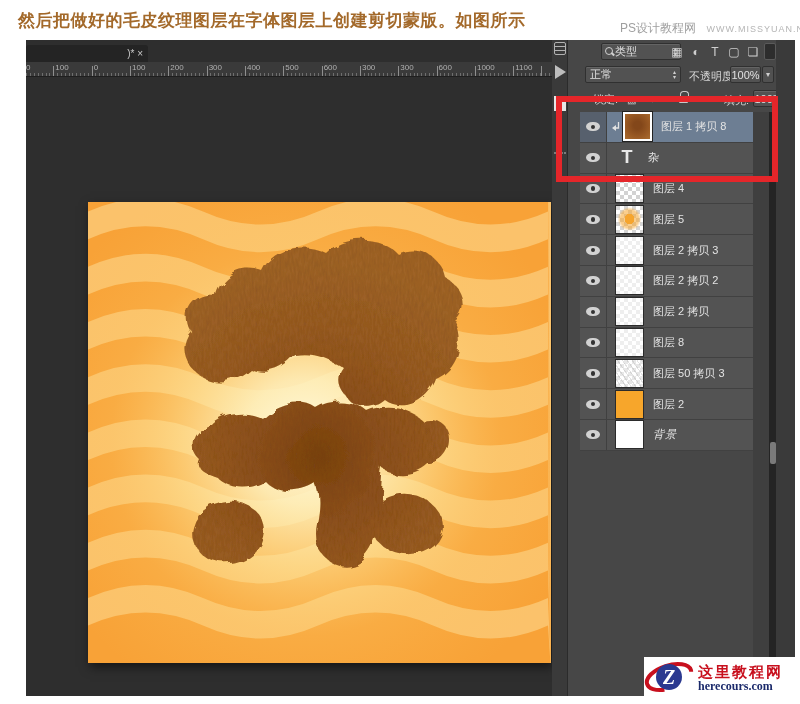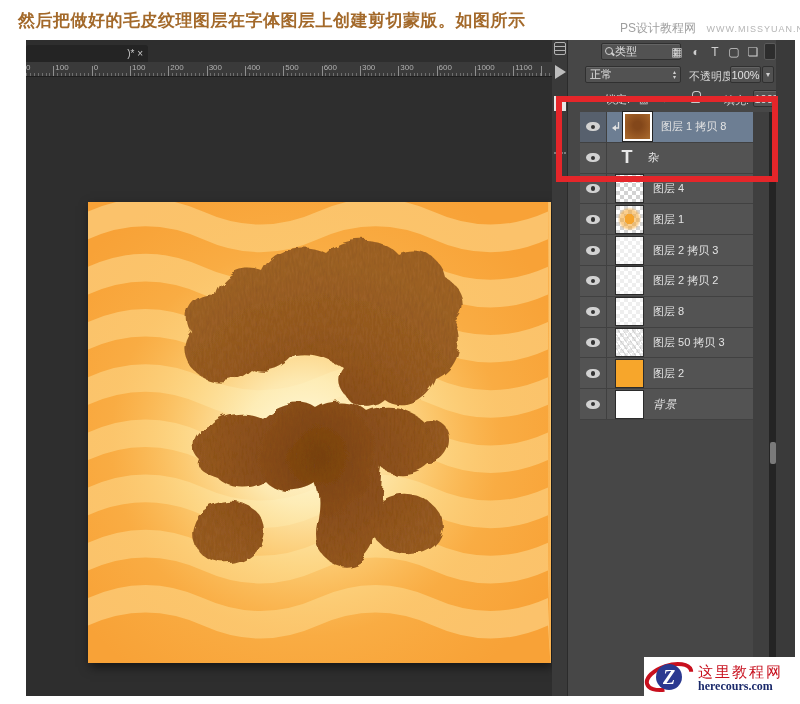--- a/index.html
+++ b/index.html
@@ -49,21 +49,21 @@
   .updn { margin-left: auto; display: flex; flex-direction: column; line-height: 4.5px; font-size: 6px; color: #cfcfcf; }
   .filter-icons { position: absolute; left: 101px; top: 3px; height: 17px; display: flex; align-items: center; gap: 5px; }
   .f-ico { font-size: 12px; color: #cfcfcf; width: 14px; text-align: center; }
   .filter-toggle { position: absolute; left: 195px; top: 3px; width: 12px; height: 17px; background: #2d2d2d; border: 1px solid #5a5a5a; border-radius: 2px; }
   .blend-box { left: 16px; top: 26px; width: 96px; height: 17px; padding: 0 4px; }
   .opacity-label { position: absolute; left: 120px; top: 29px; font-size: 11px; color: #d6d6d6; }
   .opacity-value { position: absolute; left: 161px; top: 26px; width: 31px; height: 17px; justify-content: center; }
   .dd-btn { position: absolute; width: 12px; height: 17px; background: #515151; border: 1px solid #303030; border-radius: 2px;
             color: #cfcfcf; font-size: 8px; display: flex; align-items: center; justify-content: center; }
   .dd-op { left: 193px; top: 26px; }
-  .lock-row { position: absolute; left: 36px; top: 50px; height: 18px; display: flex; align-items: center; color: #d6d6d6; font-size: 11px; }
+  .lock-row { position: absolute; left: 24px; top: 50px; height: 18px; display: flex; align-items: center; color: #d6d6d6; font-size: 11px; }
   .lk-ico { font-size: 10px; color: #c9c9c9; margin-left: 9px; }
   .mlock { position: relative; width: 9px; height: 7px; background: #c9c9c9; border-radius: 1px; display: inline-block; margin-left: 10px; }
   .mlock::before { content: ""; position: absolute; top: -5px; left: 1px; width: 7px; height: 5px; border: 1.5px solid #c9c9c9; border-bottom: none; border-radius: 3.5px 3.5px 0 0; }
   .fill-label { position: absolute; left: 155px; top: 53px; font-size: 11px; color: #d6d6d6; }
   .fill-value { position: absolute; left: 184px; top: 50px; width: 31px; height: 17px; justify-content: center; }
 
   
   .rows { position: absolute; left: 28px; top: 72px; width: 173px; }
   .layer-row { position: relative; display: flex; align-items: center; height: 30.8px; background: #535353; border-bottom: 1px solid #414141; }
   .layer-row.selected { background: #6d7e93; }
@@ -99,21 +99,21 @@
   .scroll-thumb { position: absolute; left: 218px; top: 402px; width: 6px; height: 22px; background: #7a7a7a; border-radius: 2px; }
   .edge-col { position: absolute; left: 224px; top: 0; width: 19px; height: 100%; background: #3a3a3a; }
   .white-sliver { position: absolute; left: 795px; top: 235px; width: 5px; height: 461px; background: #fff; }
 
   
   .red-rect { position: absolute; left: 556px; top: 96px; width: 222px; height: 86px; border: 6px solid #e5262a; z-index: 50; }
 
   
   .site-logo { position: absolute; left: 644px; top: 657px; width: 156px; height: 41px; background: #fff; display: flex; align-items: center; z-index: 60; }
   .logo-text { display: flex; flex-direction: column; margin-left: 2px; }
-  .logo-cn { color: #c8101e; font-weight: normal; font-size: 15px; letter-spacing: 2px; line-height: 17px; }
+  .logo-cn { color: #c8101e; font-weight: bold; font-size: 15px; letter-spacing: 2px; line-height: 17px; }
   .logo-en { color: #1b2a6b; font-weight: bold; font-size: 12px; font-family: "Liberation Serif", serif; line-height: 13px; }
 </style>
 </head>
 <body>
 
 <div class="page">
 
   <div class="doc-title">然后把做好的毛皮纹理图层在字体图层上创建剪切蒙版。如图所示</div>
   <div class="watermark">
     <span class="wm-site">PS设计教程网</span>
@@ -296,21 +296,21 @@
           <span class="lname">图层 4</span>
 
         </div>
 
         <div class="layer-row">
           <span class="eyecell">
             <span class="eye"></span>
           </span>
 
           <div class="thumb t-sun"></div>
-          <span class="lname">图层 1</span>
+          <span class="lname">图层 5</span>
 
         </div>
 
         <div class="layer-row">
           <span class="eyecell">
             <span class="eye"></span>
           </span>
 
           <div class="thumb t-soft"></div>
           <span class="lname">图层 2 拷贝 3</span>
@@ -320,20 +320,29 @@
         <div class="layer-row">
           <span class="eyecell">
             <span class="eye"></span>
           </span>
 
           <div class="thumb t-soft"></div>
           <span class="lname">图层 2 拷贝 2</span>
 
         </div>
 
+        <div class="layer-row">
+          <span class="eyecell">
+            <span class="eye"></span>
+          </span>
+
+          <div class="thumb t-soft"></div>
+          <span class="lname">图层 2 拷贝</span>
+
+        </div>
 
         <div class="layer-row">
           <span class="eyecell">
             <span class="eye"></span>
           </span>
 
           <div class="thumb t-soft"></div>
           <span class="lname">图层 8</span>
 
         </div>

